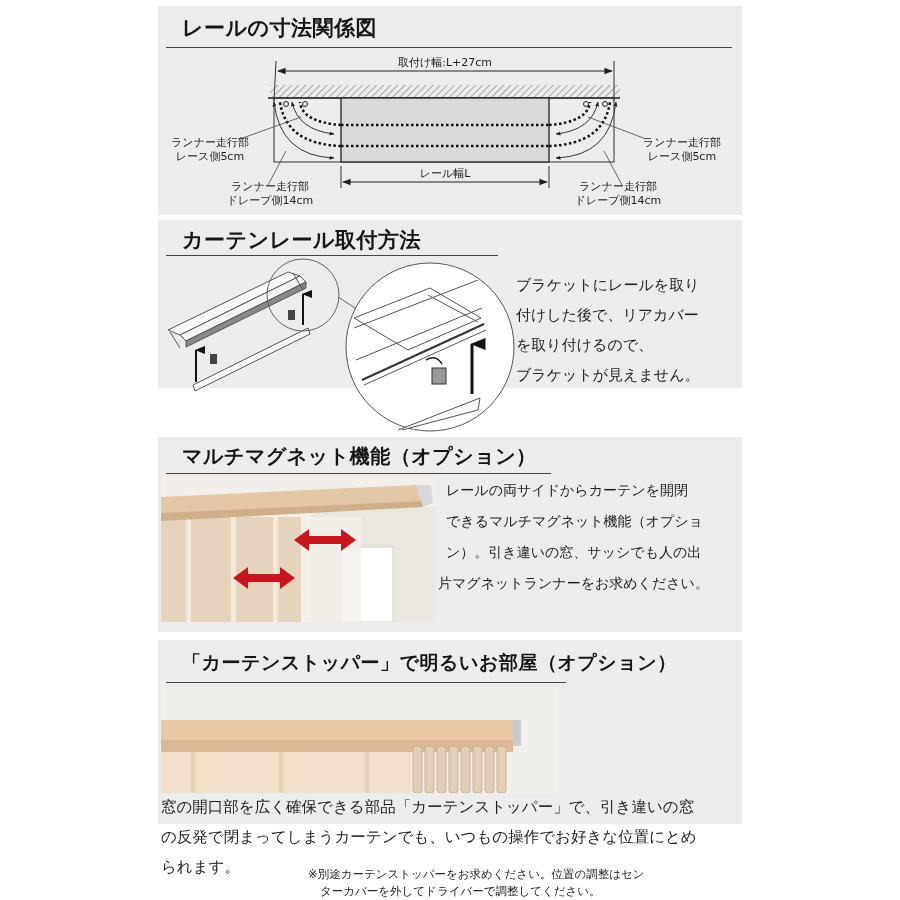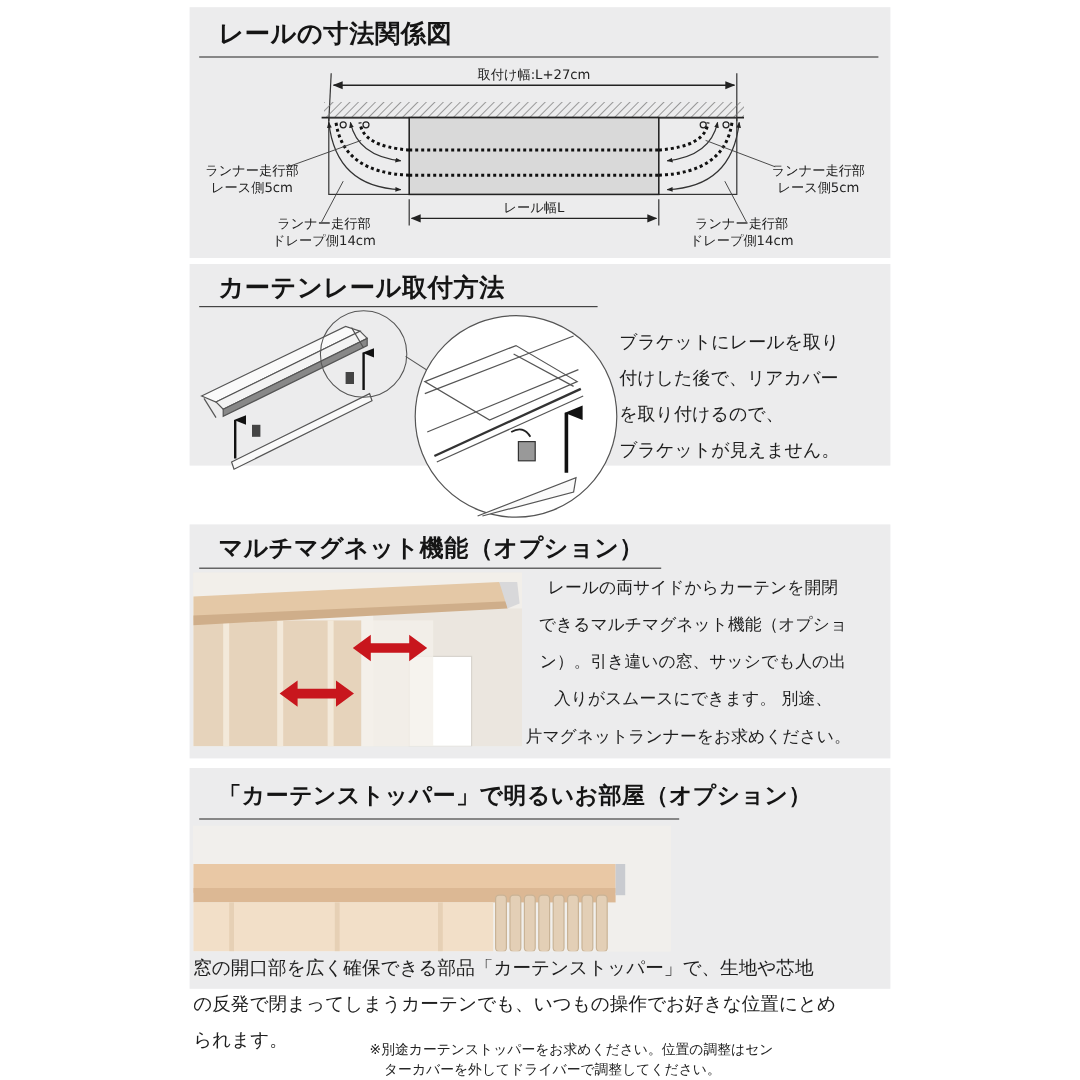--- a/index.html
+++ b/index.html
@@ -124,21 +124,21 @@
   </svg>
 
   <div class="body-text" style="left:358px;top:50px;font-size:15px;line-height:30px;">
     <div>ブラケットにレールを取り</div>
     <div>付けした後で、リアカバー</div>
     <div>を取り付けるので、</div>
     <div>ブラケットが見えません。</div>
   </div>
 </div>
 
-<div class="panel" style="top:437px;height:195px;text-align:center;">
+<div class="panel" style="top:437px;height:195px;">
   <div class="title" style="top:6px;font-size:20px;">マルチマグネット機能（オプション）</div>
   <div class="rule" style="top:36px;width:385px;"></div>
 
   <div style="position:absolute;left:3px;top:40px;width:274px;height:145px;overflow:hidden;background:#f0ede8;">
     <svg width="274" height="145" viewBox="0 0 274 145">
       <rect x="0" y="0" width="274" height="145" fill="#f2efea"></rect>
       <rect x="150" y="30" width="124" height="115" fill="#ebe6df"></rect>
 
       <rect x="180" y="70" width="52" height="75" fill="#ffffff" stroke="#d8d4ce"></rect>
 
@@ -157,21 +157,20 @@
         <path d="M133,63 L148,52 L148,59 L180,59 L180,52 L195,63 L180,74 L180,67 L148,67 L148,74 z"></path>
         <path d="M72,101 L87,90 L87,97 L119,97 L119,90 L134,101 L119,112 L119,105 L87,105 L87,112 z"></path>
       </g>
     </svg>
   </div>
 
   <div class="body-text" style="left:288px;top:38px;font-size:14px;line-height:31px;">
     <div>レールの両サイドからカーテンを開閉</div>
     <div>できるマルチマグネット機能（オプショ</div>
     <div>ン）。引き違いの窓、サッシでも人の出</div>
-    <div>入りがスムースにできます。 別途、</div>
     <div style="margin-left:-8px;">片マグネットランナーをお求めください。</div>
   </div>
 </div>
 
 <div class="panel" style="top:640px;height:184px;">
   <div class="title" style="top:10px;font-size:19px;">「カーテンストッパー」で明るいお部屋（オプション）</div>
   <div class="rule" style="top:42px;width:400px;"></div>
 
   <div style="position:absolute;left:3px;top:48px;width:398px;height:105px;overflow:hidden;background:#f1efec;">
     <svg width="398" height="105" viewBox="0 0 398 105">
@@ -193,21 +192,21 @@
         <rect x="288" y="58" width="9" height="47" rx="3"></rect>
         <rect x="300" y="58" width="9" height="47" rx="3"></rect>
         <rect x="312" y="58" width="9" height="47" rx="3"></rect>
         <rect x="324" y="58" width="9" height="47" rx="3"></rect>
         <rect x="336" y="58" width="9" height="47" rx="3"></rect>
       </g>
     </svg>
   </div>
 
   <div class="body-text" style="left:3px;top:152px;font-size:15.5px;line-height:30px;white-space:nowrap;">
-    <div>窓の開口部を広く確保できる部品「カーテンストッパー」で、生地や芯地</div>
+    <div>窓の開口部を広く確保できる部品「カーテンストッパー」で、引き違いの窓</div>
     <div>の反発で閉まってしまうカーテンでも、いつもの操作でお好きな位置にとめ</div>
     <div>られます。</div>
   </div>
   <div style="position:absolute;left:150px;top:226px;font-size:11.5px;line-height:17px;color:#222;white-space:nowrap;">
     <div>※別途カーテンストッパーをお求めください。位置の調整はセン</div>
     <div style="padding-left:12px;">ターカバーを外してドライバーで調整してください。</div>
   </div>
 </div>
 
 </body></html>

